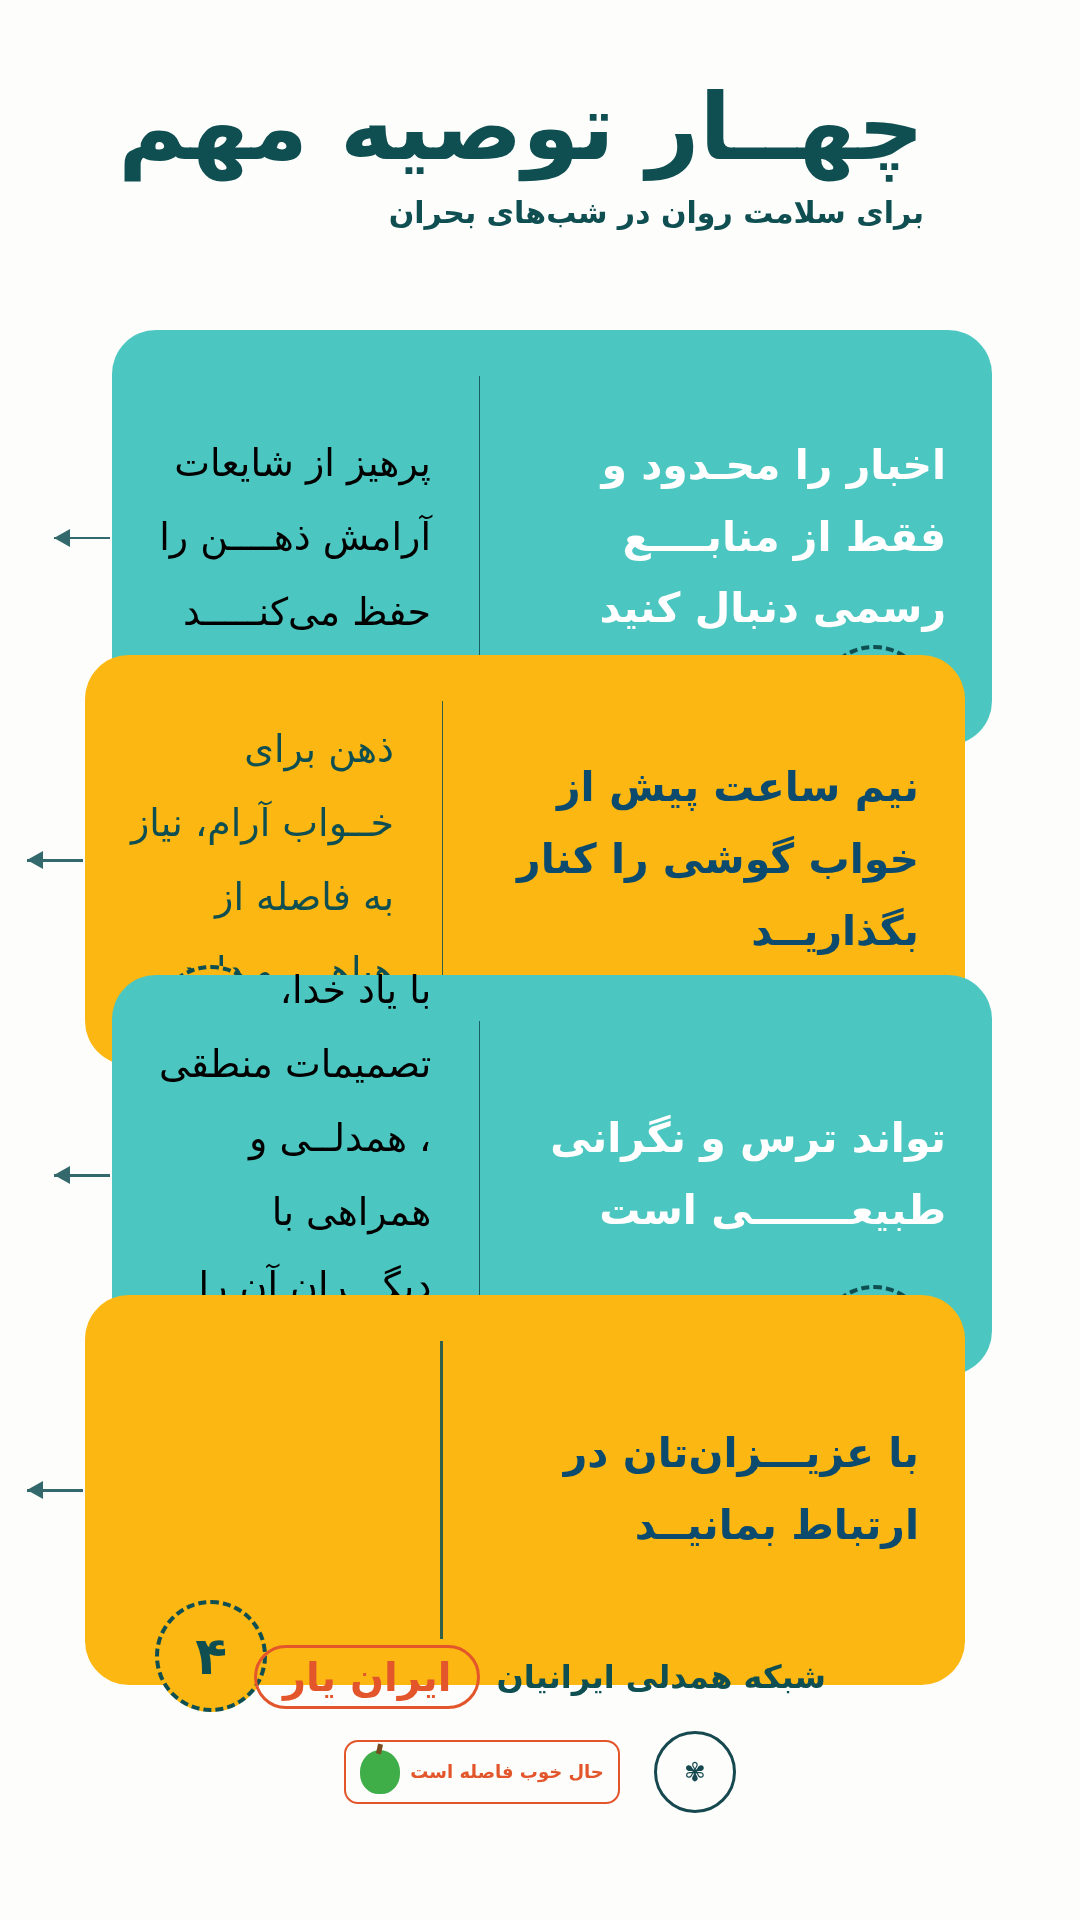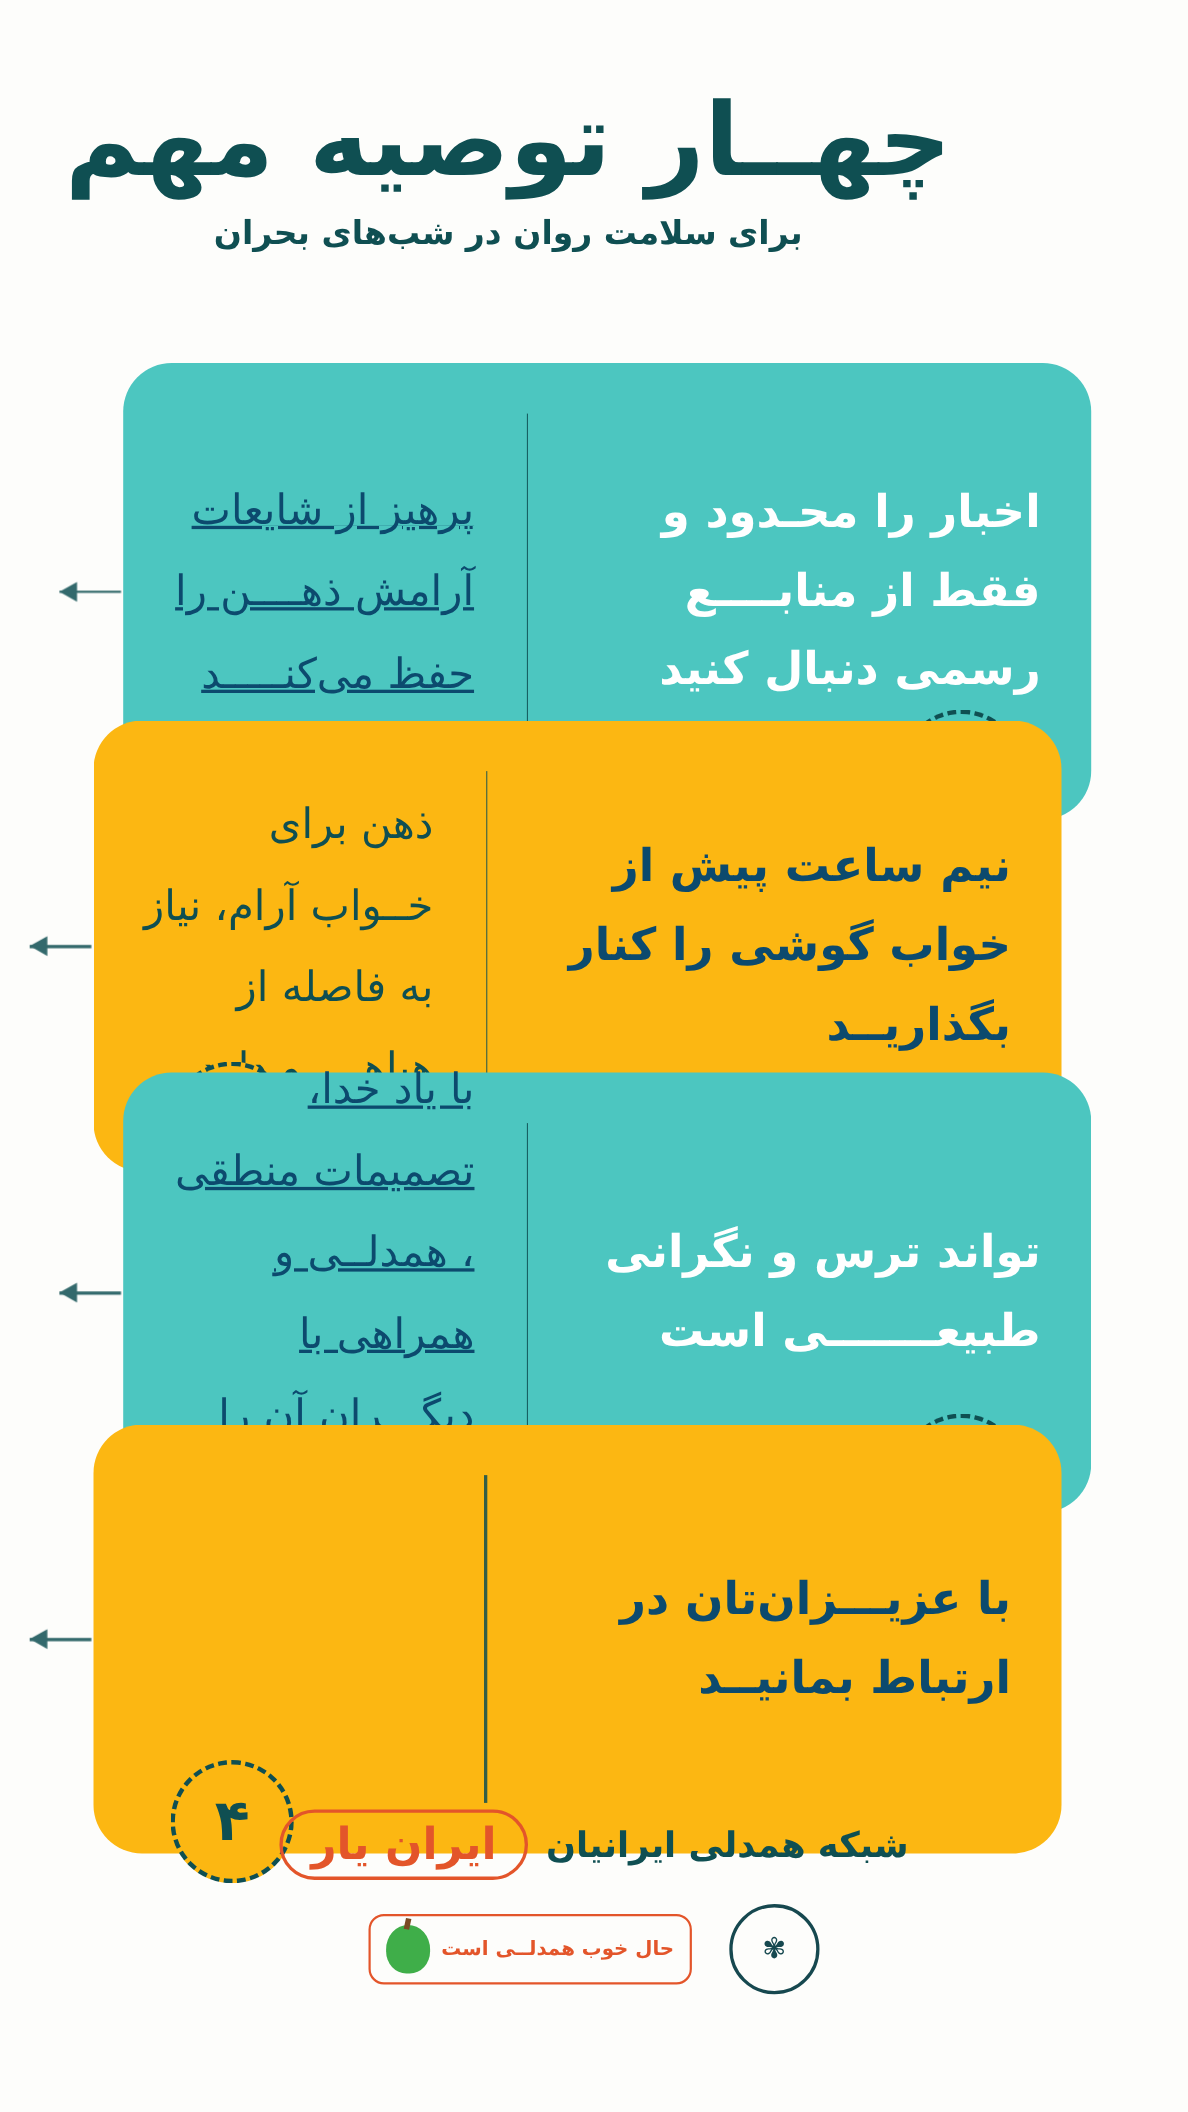--- a/index.html
+++ b/index.html
@@ -20,21 +20,20 @@
     height: 1920px;
     background: #fdfdfb;
   }
 
   
   .header {
     position: absolute;
     top: 80px;
     left: 0;
     width: 924px;
-    text-align: center;
   }
   .title-main {
     font-size: 92px;
     font-weight: bold;
     color: #0f4f52;
     letter-spacing: -1px;
     line-height: 1.05;
     direction: rtl;
   }
   .title-sub {
@@ -84,21 +83,21 @@
   }
 
   .detail {
     flex: 1 1 auto;
     padding: 0 48px 0 40px;
     text-align: right;
     font-size: 38px;
     line-height: 1.95;
     direction: rtl;
   }
-  .detail.on-teal { color: #0c4a6e; text-decoration: underline; }
+  .detail.on-teal { color: #000000; }
   .detail.on-yellow { color: #0f4f52; }
 
   
   .arrow {
     position: absolute;
     top: 50%;
     transform: translateY(-50%);
     width: 60px;
     height: 26px;
   }
@@ -309,20 +308,20 @@
     <div class="footer-row">
       <div class="footer-network">شبکه همدلی ایرانیان</div>
       <div class="footer-brand-pill">ایران یار</div>
     </div>
     <div class="logos">
       <div class="logo-block">
         <div class="city-logo">✾</div>
       </div>
       <div class="logo-block">
         <div class="logo-pill">
-          <div class="logo-pill-text">حال خوب همدلــی است</div>
+          <div class="logo-pill-text">حال خوب فاصله است</div>
           <div class="logo-apple"></div>
         </div>
       </div>
     </div>
   </div>
 
 </div>
 
 </body></html>

